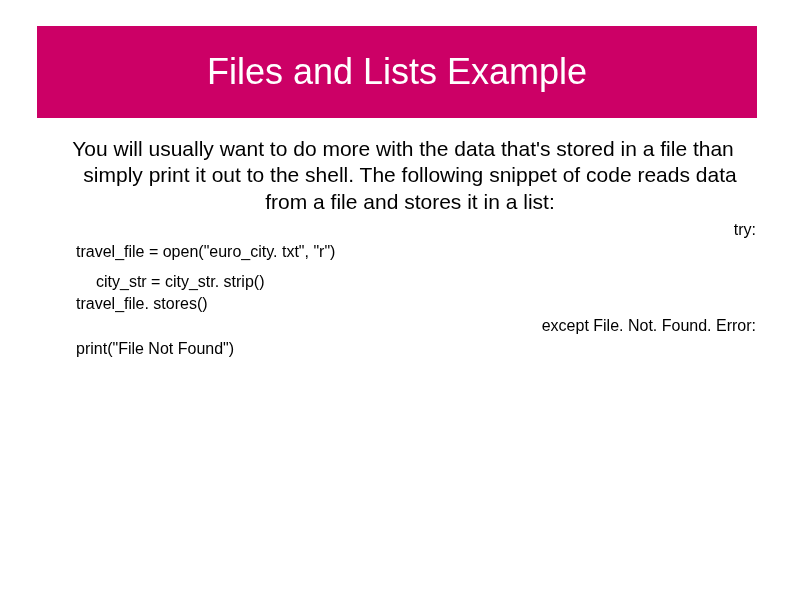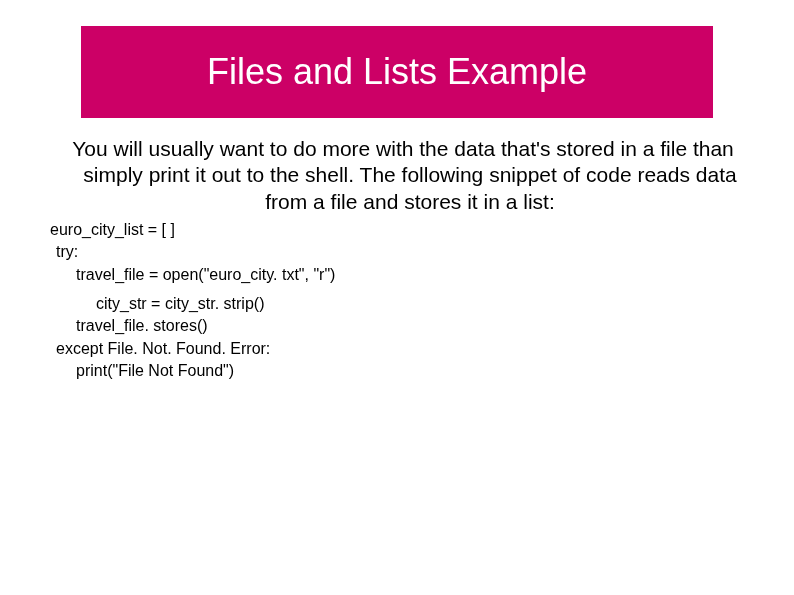--- a/index.html
+++ b/index.html
@@ -9,21 +9,21 @@
     }
     body {
       width: 794px;
       height: 595px;
       background: #ffffff;
       font-family: Arial, Helvetica, sans-serif;
       position: relative;
     }
     .title-bar {
       background: #cc0066;
-      width: 632px;
+      width: 720px;
       height: 92px;
       margin: 26px auto 0 auto;
       display: flex;
       align-items: center;
       justify-content: center;
     }
     .title-text {
       color: #ffffff;
       font-size: 36px;
       font-weight: normal;
@@ -45,41 +45,41 @@
       font-size: 16px;
       color: #000000;
       line-height: 1.4;
       font-family: Arial, Helvetica, sans-serif;
     }
     .code-line {
       white-space: pre;
     }
     .indent-1 {
       padding-left: 6px;
+      text-align: right;
     }
     .indent-2 {
       padding-left: 26px;
     }
     .indent-3 {
       padding-left: 46px;
       margin-top: 7px;
     }
   </style>
 </head>
 <body>
 
 <div class="title-bar">
   <div class="title-text">Files and Lists Example</div>
 </div>
 
 <div class="body-content">
   <p class="intro-text">You will usually want to do more with the data that's stored in a file than simply print it out to the shell.  The following snippet of code reads data from a file and stores it in a list:</p>
 
   <div class="code-block">
-    <div class="code-line">euro_city_list = [ ]</div>
     <div class="code-line indent-1">try:</div>
     <div class="code-line indent-2">travel_file = open("euro_city. txt", "r")</div>
     <div class="code-line indent-3">city_str = city_str. strip()</div>
     <div class="code-line indent-2">travel_file. stores()</div>
     <div class="code-line indent-1">except File. Not. Found. Error:</div>
     <div class="code-line indent-2">print("File Not Found")</div>
   </div>
 </div>
 
 </body></html>

